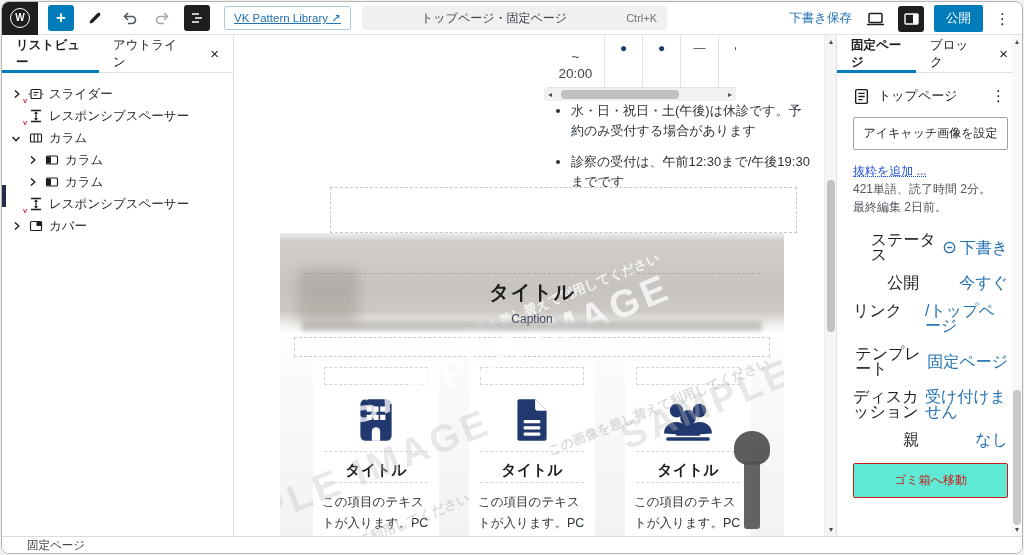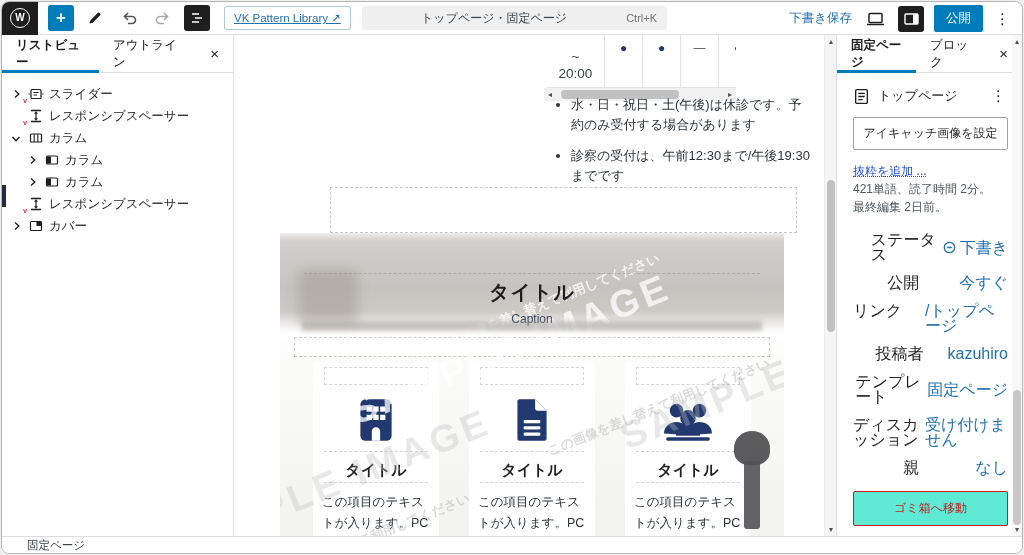--- a/index.html
+++ b/index.html
@@ -52,21 +52,21 @@
   .hours-table { position:absolute; left:312px; top:0; width:189px; overflow:hidden; }
   .ht-row { display:flex; width:260px; border-bottom:1px solid #e3e3e3; }
   .ht-cell { height:52px; border-right:1px solid #e3e3e3; display:flex; flex-direction:column; justify-content:flex-end; align-items:center; padding-bottom:6px; }
   .ht-cell.time { width:58px; font-size:13.5px; color:#3c434a; gap:2px; }
   .ht-cell.mark { width:38px; justify-content:flex-start; padding-top:6px; font-size:12px; color:#1f3a70; }
   .ht-cell.mark .dash { color:#50575e; }
   .h-scroll { position:absolute; left:309px; top:53px; width:192px; height:13px; background:#f1f1f1; display:flex; align-items:center; }
   .h-scroll .arr { width:12px; text-align:center; font-size:8px; color:#505050; }
   .h-scroll .track { flex:1; position:relative; height:9px; }
   .h-scroll .thumb { position:absolute; left:5px; width:118px; top:0; height:9px; background:#c1c1c1; border-radius:4px; }
-  .bullets { position:absolute; left:320px; top:60px; width:258px; }
+  .bullets { position:absolute; left:320px; top:66px; width:258px; }
   .bullets li { margin-left:16px; font-size:13px; line-height:20px; color:#2c3338; margin-bottom:11px; }
   .empty-block { position:absolute; left:95px; top:152px; width:467px; height:46px; border:1px dashed #c6c7c8; background:#fff; }
 
   
   .cover { position:absolute; left:45px; top:198px; width:504px; height:307px; overflow:hidden;
            background:
              linear-gradient(180deg, #efeeed 0px, #d2cfcc 8px, #c6c3c0 55px, #ccc9c5 78px, #eceae8 90px, #ffffff 100px, #fbfbfa 130px, #f2f2f1 307px); }
   .cover::before { content:""; position:absolute; left:18px; top:36px; width:60px; height:56px;
                    background:#8d857c; opacity:.35; filter:blur(6px); border-radius:6px; }
   .cover::after { content:""; position:absolute; left:22px; top:88px; width:460px; height:10px;
@@ -458,24 +458,20 @@
       </div>
       <div class="kv">
           <span class="k">公開</span>
           <span class="v">今すぐ</span>
         </div>
       <div class="kv">
           <span class="k">リンク</span>
           <span class="v">/トップページ</span>
         </div>
       <div class="kv">
-          <span class="k">投稿者</span>
-          <span class="v">kazuhiro</span>
-        </div>
-      <div class="kv">
           <span class="k">テンプレート</span>
           <span class="v">固定ページ</span>
         </div>
       <div class="kv">
           <span class="k">ディスカッション</span>
           <span class="v">受け付けません</span>
         </div>
       <div class="kv">
           <span class="k">親</span>
           <span class="v">なし</span>

